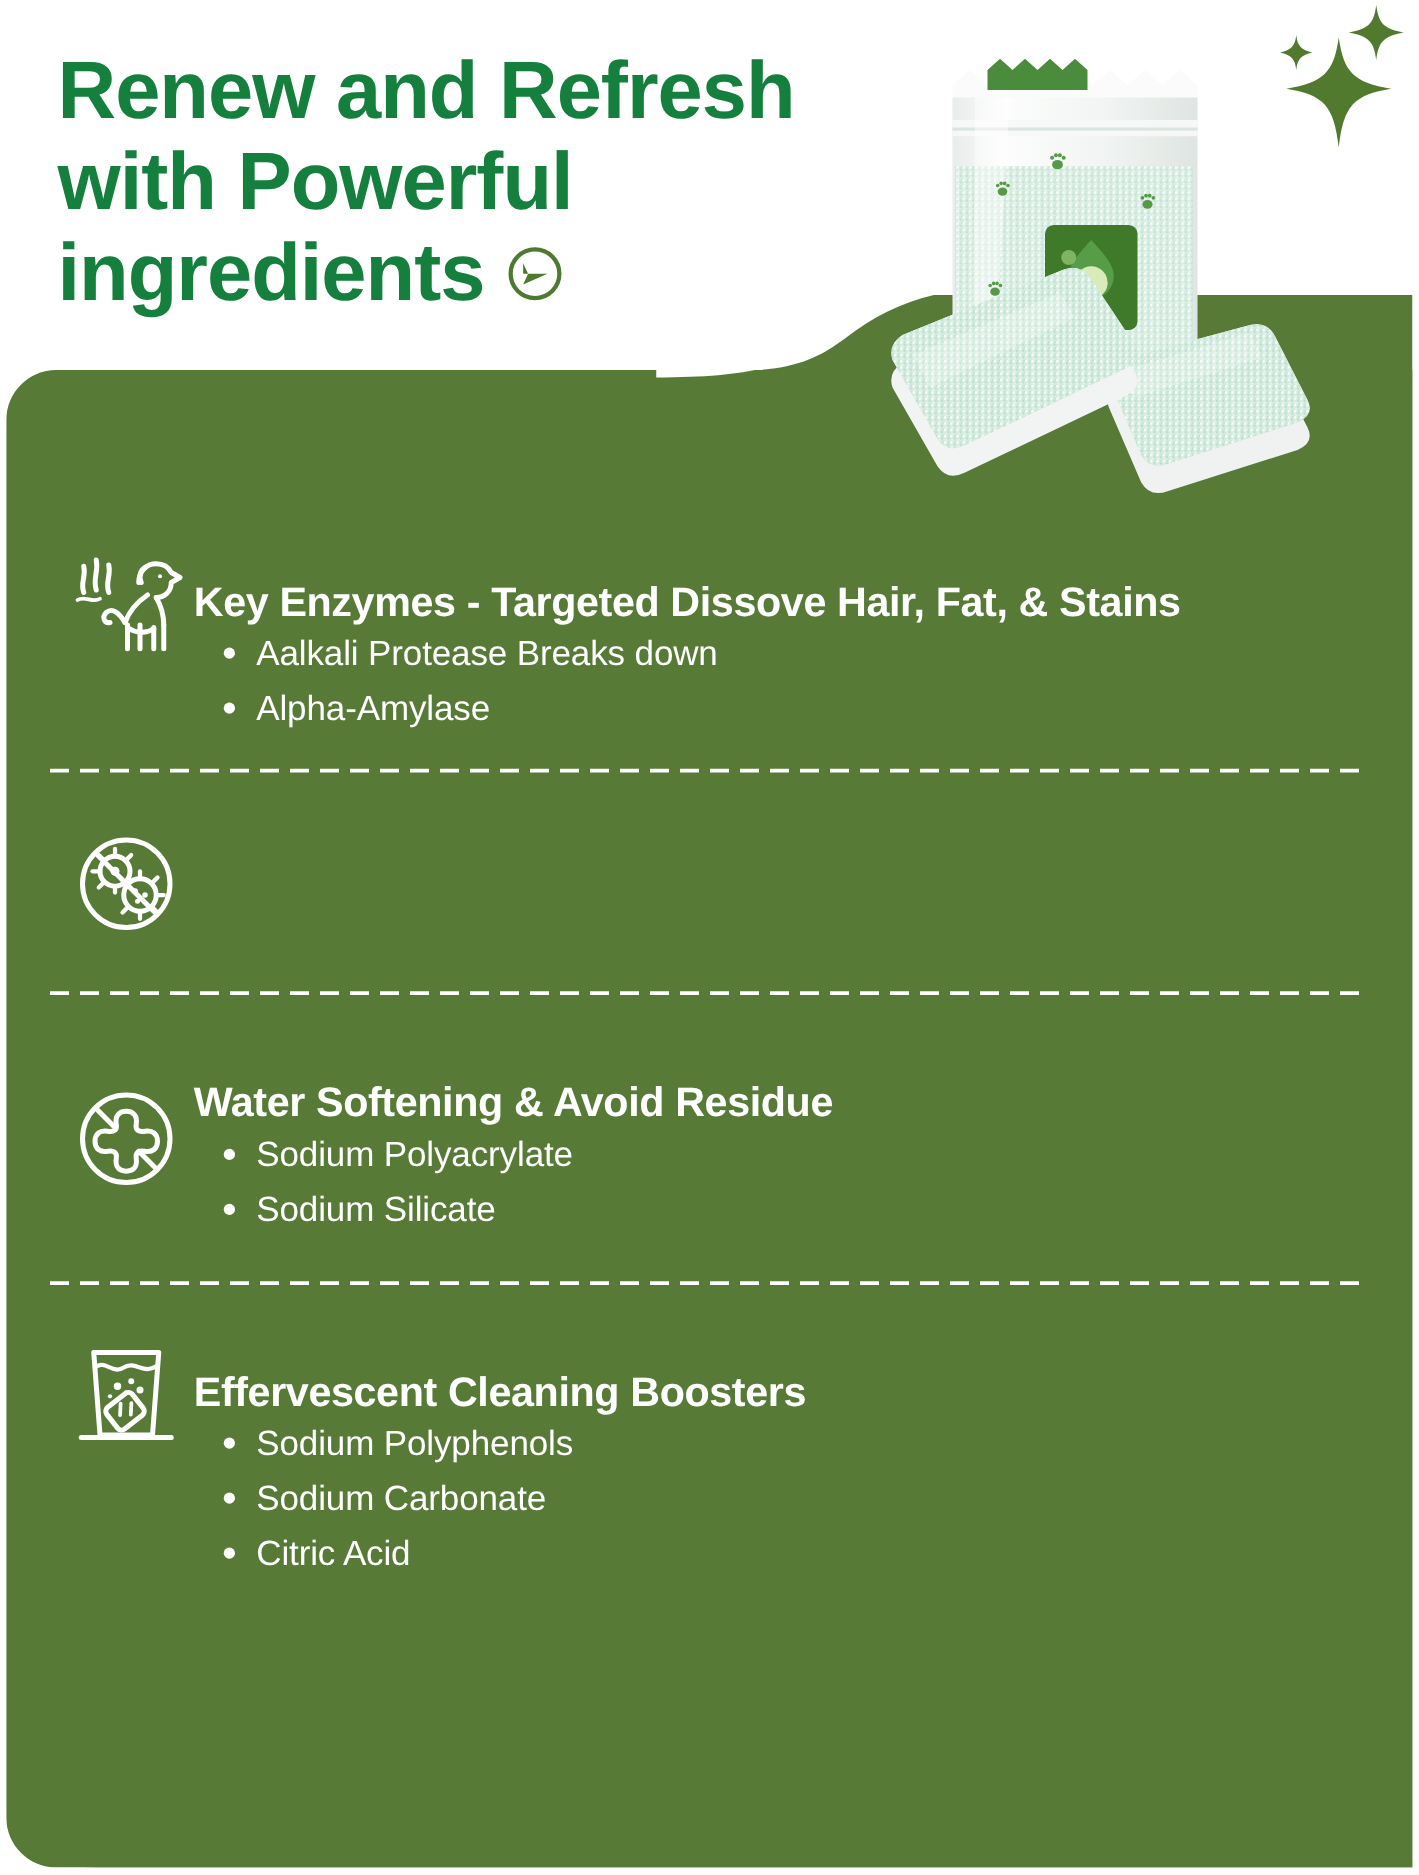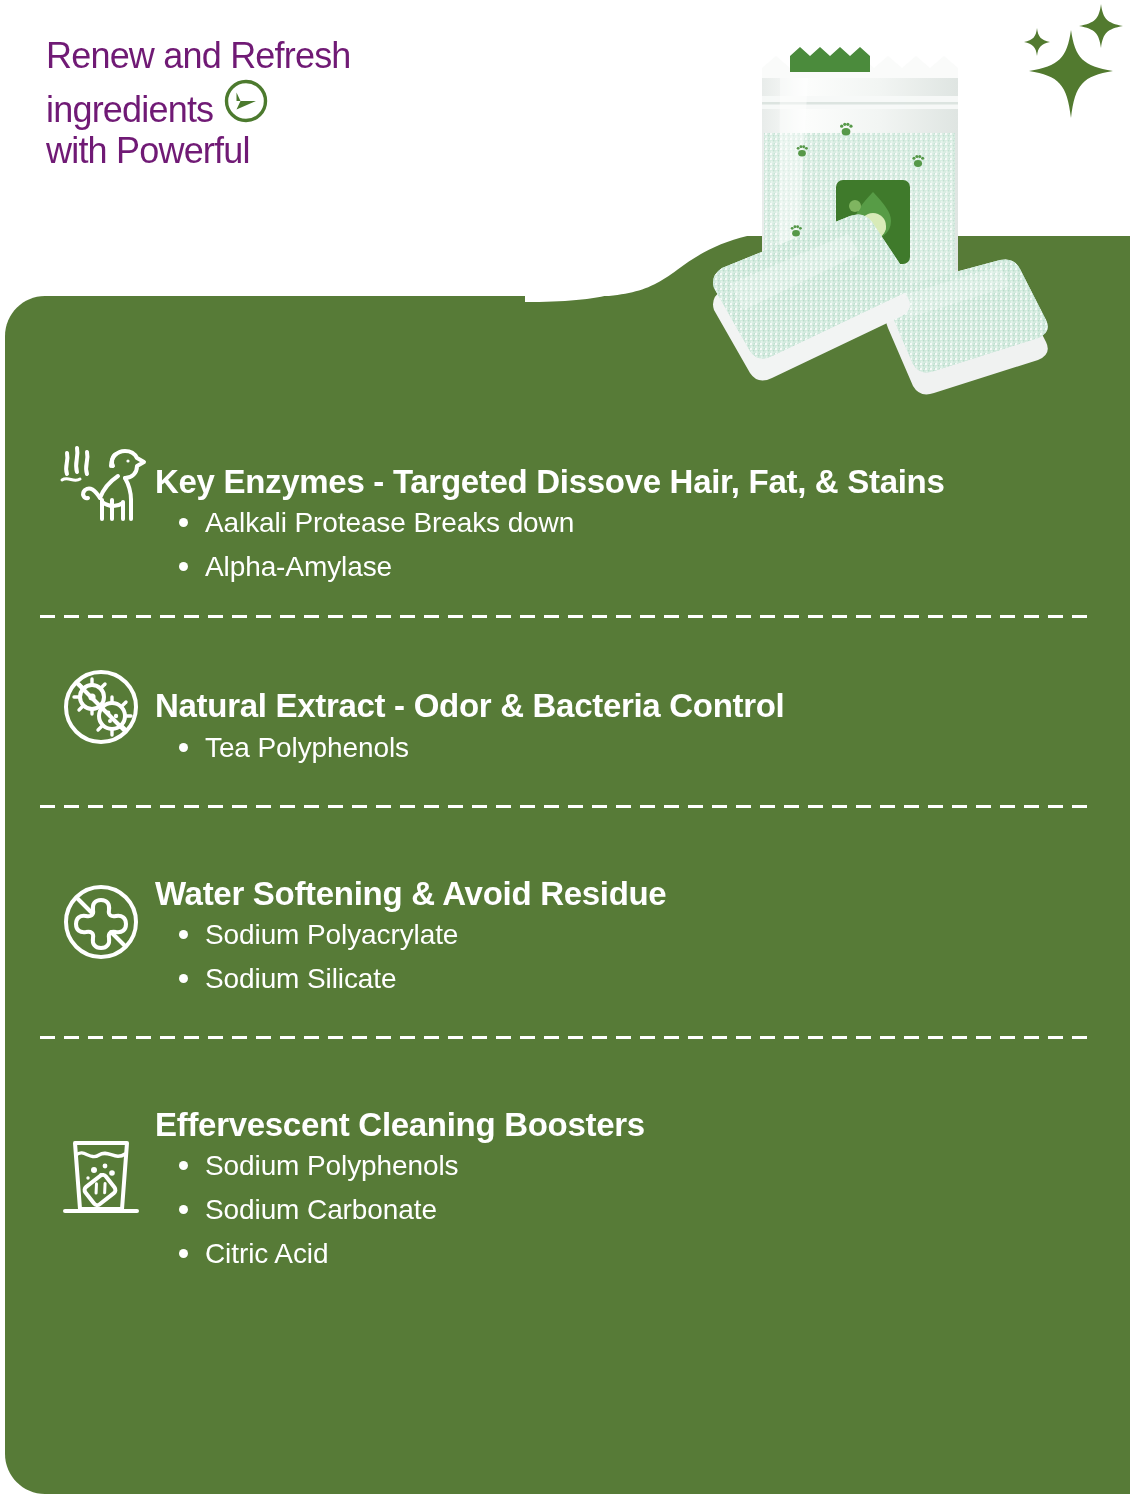--- a/index.html
+++ b/index.html
@@ -18,24 +18,24 @@
     background: #ffffff;
     overflow: hidden;
   }
 
   
   .headline {
     position: absolute;
     left: 46px;
     top: 36px;
     width: 660px;
-    color: #701a75;
-    font-size: 36px;
+    color: #15803d;
+    font-size: 65px;
     line-height: 1.12;
-    font-weight: 400;
+    font-weight: 700;
     letter-spacing: -0.8px;
     z-index: 6;
   }
   .headline .line { display: block; white-space: nowrap; }
   .headline-row {
     display: inline-flex;
     align-items: center;
     gap: 16px;
   }
   .arrow-badge {
@@ -137,21 +137,21 @@
     width: 9px;
     height: 9px;
     border-radius: 50%;
     background: #ffffff;
   }
 
   
   .s1 { margin-top: 200px; }
   .s2 { margin-top: 42px; }
   .s3 { margin-top: 40px; align-items: center; }
-  .s4 { margin-top: 40px; align-items: center; }
+  .s4 { margin-top: 40px; }
 
   .divider {
     margin: 34px 40px 0 40px;
     height: 3px;
     background-image: repeating-linear-gradient(
       to right,
       #ffffff 0px, #ffffff 15px,
       rgba(255,255,255,0) 15px, rgba(255,255,255,0) 24px
     );
   }
@@ -168,30 +168,30 @@
       <g fill="#527A2F">
         <path d="M62 30 C66 58 74 66 104 71 C74 76 66 84 62 118 C58 84 50 76 20 71 C50 66 58 58 62 30 Z"></path>
         <path d="M92 4 C94 19 98 23 114 26 C98 29 94 33 92 48 C90 33 86 29 70 26 C86 23 90 19 92 4 Z"></path>
         <path d="M28 28 C29 37 32 40 41 42 C32 44 29 47 28 56 C27 47 24 44 15 42 C24 40 27 37 28 28 Z"></path>
       </g>
     </svg>
   </div>
 
   <div class="headline">
     <span class="line">Renew and Refresh</span>
+    <span class="line">with Powerful</span>
     <span class="line headline-row">
       <span>ingredients</span>
       <span class="arrow-badge">
         <svg viewBox="0 0 46 46" xmlns="http://www.w3.org/2000/svg">
           <circle cx="23" cy="23" r="19.5" fill="none" stroke="#4C7A2E" stroke-width="3.4"></circle>
           <path d="M13.5 23 L33 23 L13.5 31.5 L17.5 23 L13.5 14.5 Z" fill="#4C7A2E"></path>
         </svg>
       </span>
     </span>
-    <span class="line">with Powerful</span>
   </div>
 
   <div class="panel">
     <svg viewBox="0 0 1125 1258" preserveAspectRatio="none" xmlns="http://www.w3.org/2000/svg">
       <path fill="#577B37" d="
         M30,70
         L560,70
         C640,70 640,70 672,44
         C700,20 740,0 800,0
         L1125,0
@@ -412,26 +412,20 @@
               <line x1="66.5" y1="61.5" x2="71" y2="66"></line>
               <line x1="57" y1="65" x2="57" y2="71"></line>
               <line x1="47.5" y1="61.5" x2="43" y2="66"></line>
             </g>
             <circle cx="53" cy="49" r="2.4" fill="#FFFFFF" stroke="none"></circle>
             <circle cx="61" cy="52" r="2.2" fill="#FFFFFF" stroke="none"></circle>
             <circle cx="55" cy="57" r="2" fill="#FFFFFF" stroke="none"></circle>
           </g>
         </svg>
       </div>
-      <div class="sec-body">
-        <h2 class="sec-title">Natural Extract - Odor &amp; Bacteria Control</h2>
-        <ul class="sec-list">
-          <li><span class="bullet"></span><span>Tea Polyphenols</span></li>
-        </ul>
-      </div>
     </div>
 
     <div class="divider d2"></div>
 
     <div class="section s3">
       <div class="sec-icon">
         <svg viewBox="0 0 92 86" xmlns="http://www.w3.org/2000/svg">
           <g fill="none" stroke="#FFFFFF" stroke-width="4" stroke-linecap="round" stroke-linejoin="round">
             <circle cx="46" cy="43" r="35"></circle>
             <line x1="23" y1="20" x2="36" y2="33"></line>

